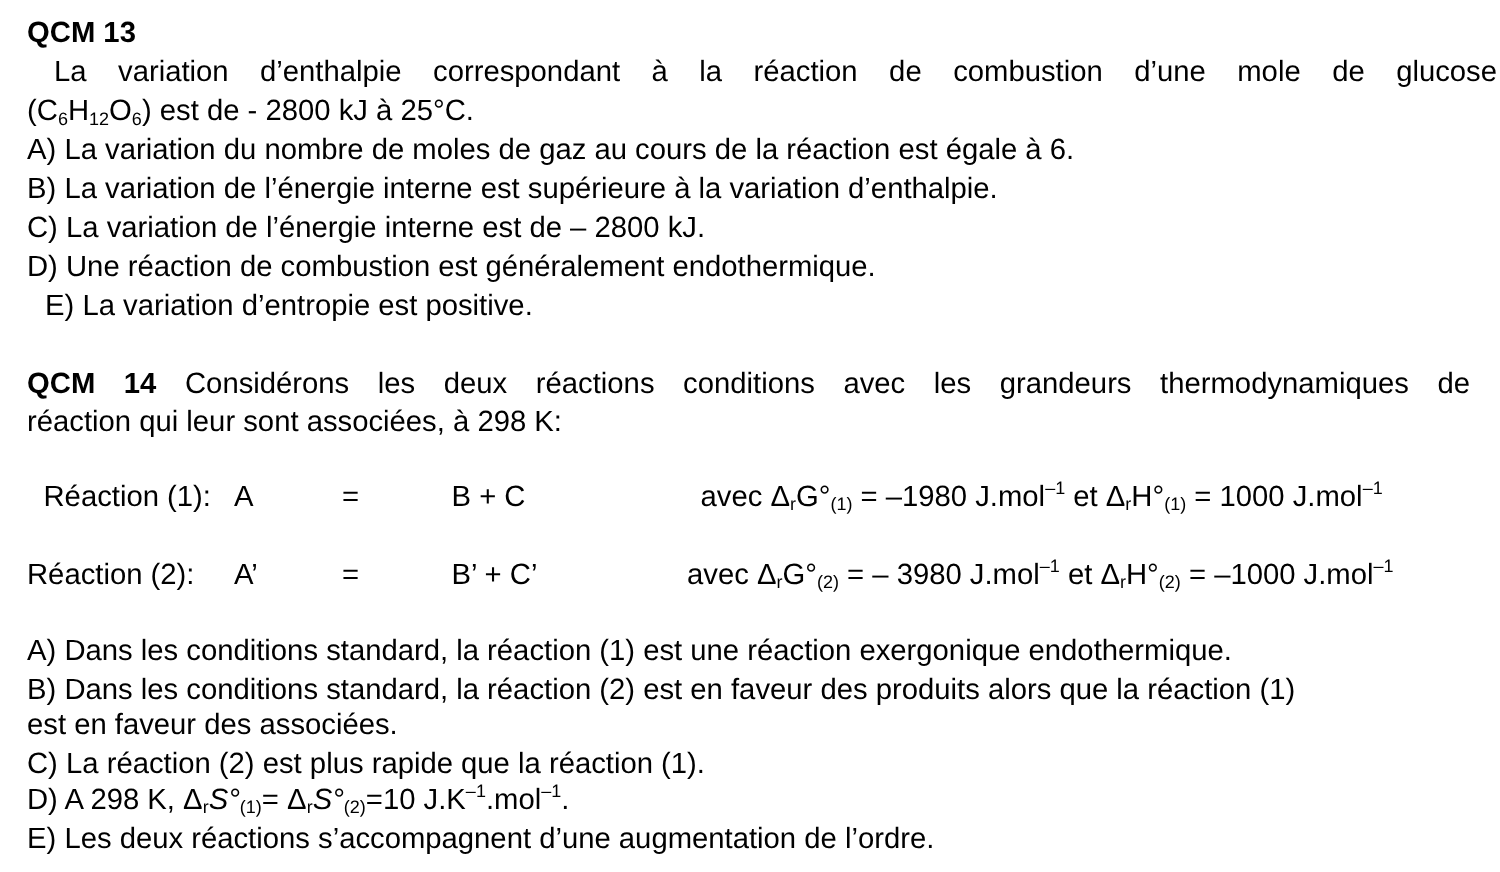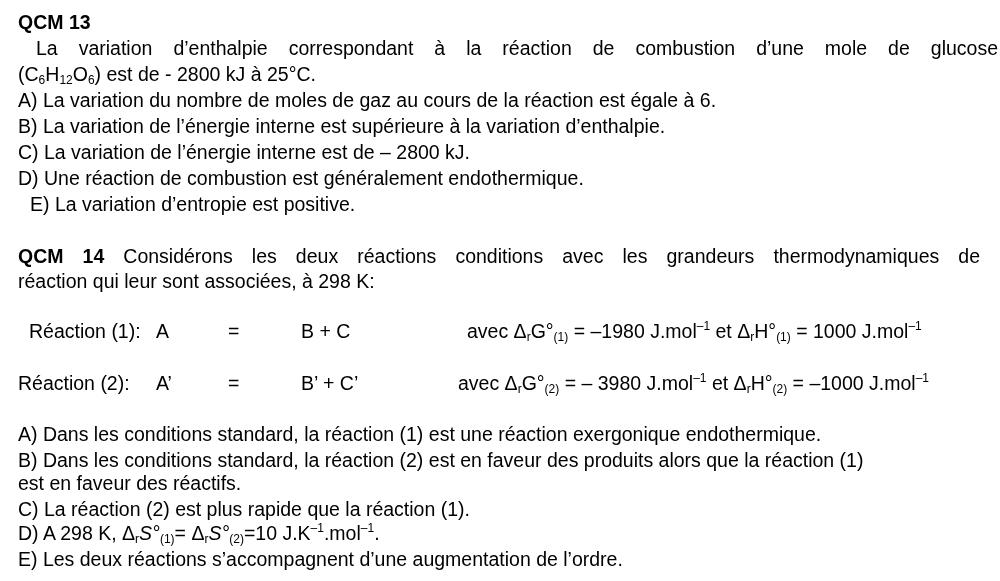--- a/index.html
+++ b/index.html
@@ -38,16 +38,16 @@
 <div class="line" style="top:372px;width:962px;height:26px;">
   <span class="col" style="left:0;">Réaction (2):</span>
   <span class="col" style="left:138px;">A’</span>
   <span class="col" style="left:210px;">=</span>
   <span class="col" style="left:283px;">B’ + C’</span>
   <span class="col" style="left:422px;margin-left:18px;"><span>avec Δ</span><sub>r</sub><span>G°</span><sub>(2)</sub><span> = – 3980 J.mol</span><sup>–1</sup><span> et Δ</span><sub>r</sub><span>H°</span><sub>(2)</sub><span> = –1000 J.mol</span><sup>–1</sup></span>
 </div>
 
 <div class="line" style="top:423px;">A) Dans les conditions standard, la réaction (1) est une réaction exergonique endothermique.</div>
 <div class="line" style="top:449px;">B) Dans les conditions standard, la réaction (2) est en faveur des produits alors que la réaction (1)</div>
-<div class="line" style="top:472px;">est en faveur des réactifs.</div>
+<div class="line" style="top:472px;">est en faveur des associées.</div>
 <div class="line" style="top:498px;">C) La réaction (2) est plus rapide que la réaction (1).</div>
 <div class="line" style="top:522px;"><span>D) A 298 K, Δ</span><sub>r</sub><i>S°</i><sub>(1)</sub><span>= Δ</span><sub>r</sub><i>S°</i><sub>(2)</sub><span>=10 J.K</span><sup>–1</sup><span>.mol</span><sup>–1</sup><span>.</span></div>
 <div class="line" style="top:548px;">E) Les deux réactions s’accompagnent d’une augmentation de l’ordre.</div>
 
 </body></html>

